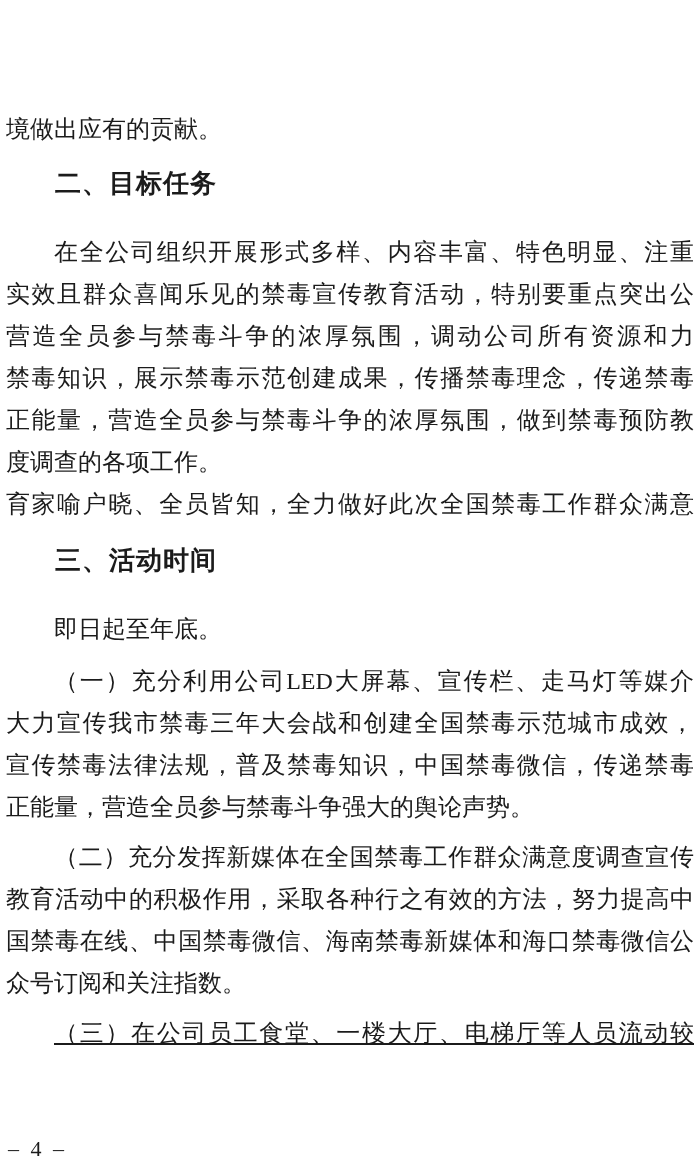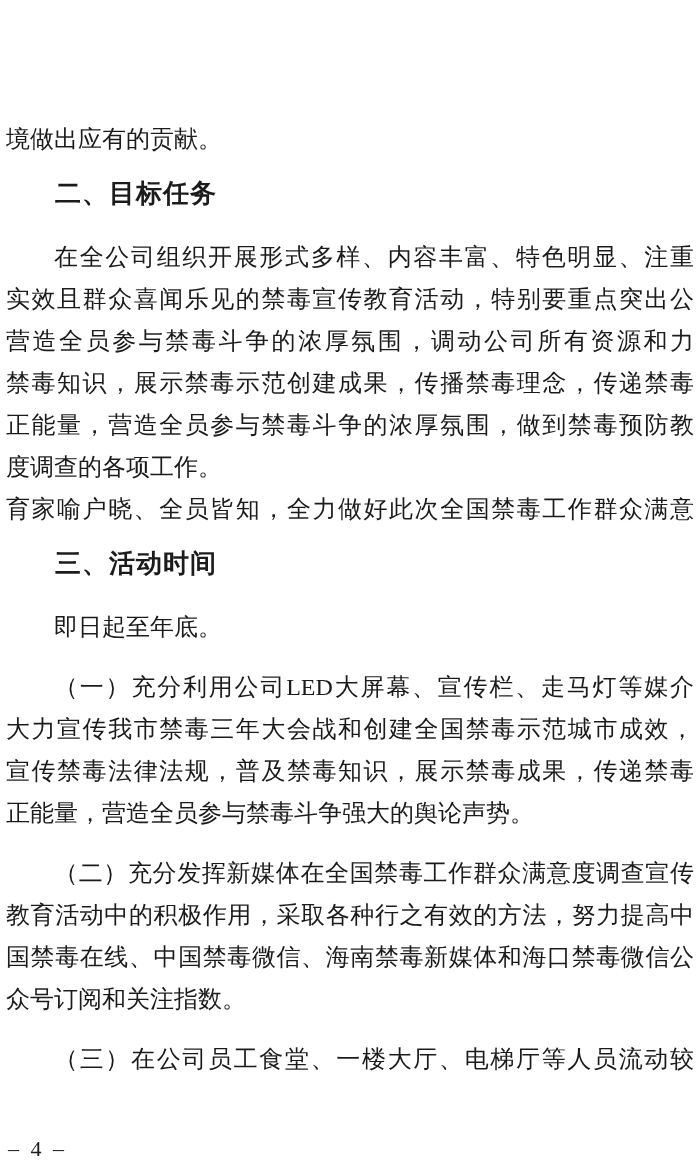--- a/index.html
+++ b/index.html
@@ -36,22 +36,22 @@
   .heading {
     font-family: Liberation Sans, sans-serif;
     font-weight: 700;
     font-size: 26px;
     line-height: 42px;
     height: 42px;
     padding-left: 49px;
     margin-top: 12px;
     letter-spacing: 1px;
   }
-  .para { margin-top: 18px; }
-  .heading + .para { margin-top: 22px; }
+  .para { margin-top: 8px; }
+  .heading + .para { margin-top: 29px; font-family: Liberation Mono, monospace; }
   .footer {
     position: absolute;
     left: 8px;
     top: 1136px;
     font-size: 22px;
     letter-spacing: 3px;
     color: #1b1b1b;
   }
 </style>
 </head>
@@ -72,27 +72,27 @@
         <div class="line">度调查的各项工作。</div>
         <div class="line justify">育家喻户晓、全员皆知，全力做好此次全国禁毒工作群众满意</div>
       </div>
       <div class="heading">三、活动时间</div>
       <div class="para">
         <div class="line" style="padding-left: 48px;">即日起至年底。</div>
       </div>
       <div class="para">
         <div class="line justify" style="padding-left: 48px;">（一）充分利用公司LED大屏幕、宣传栏、走马灯等媒介</div>
         <div class="line justify">大力宣传我市禁毒三年大会战和创建全国禁毒示范城市成效，</div>
-        <div class="line justify">宣传禁毒法律法规，普及禁毒知识，展示禁毒成果，传递禁毒</div>
+        <div class="line justify">宣传禁毒法律法规，普及禁毒知识，中国禁毒微信，传递禁毒</div>
         <div class="line">正能量，营造全员参与禁毒斗争强大的舆论声势。</div>
       </div>
       <div class="para">
         <div class="line justify" style="padding-left: 48px;">（二）充分发挥新媒体在全国禁毒工作群众满意度调查宣传</div>
         <div class="line justify">教育活动中的积极作用，采取各种行之有效的方法，努力提高中</div>
         <div class="line justify">国禁毒在线、中国禁毒微信、海南禁毒新媒体和海口禁毒微信公</div>
         <div class="line">众号订阅和关注指数。</div>
       </div>
       <div class="para">
-        <div class="line justify" style="padding-left: 48px;">（三）在公司员工食堂、一楼大厅、电梯厅等人员流动较</div>
+        <div class="line justify" style="padding-left: 48px; text-decoration: underline;">（三）在公司员工食堂、一楼大厅、电梯厅等人员流动较</div>
       </div>
     </div>
   <div class="footer">– 4 –</div>
 </div>
 
 </body></html>

